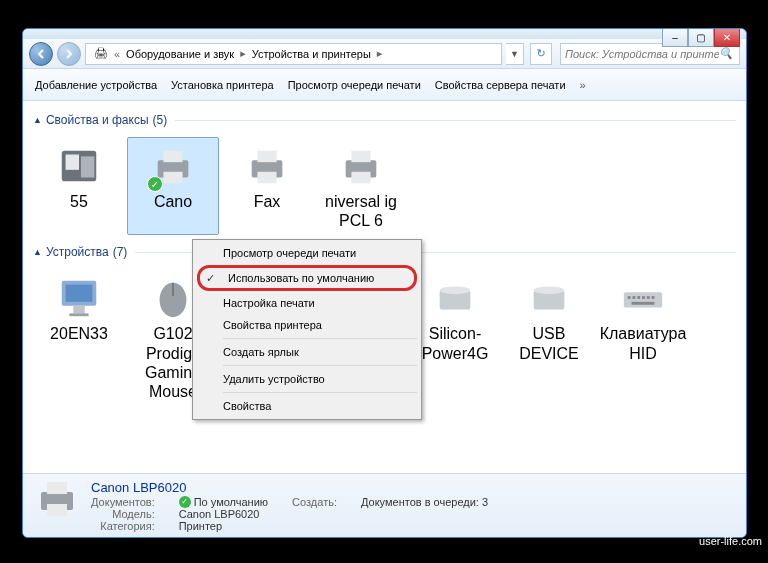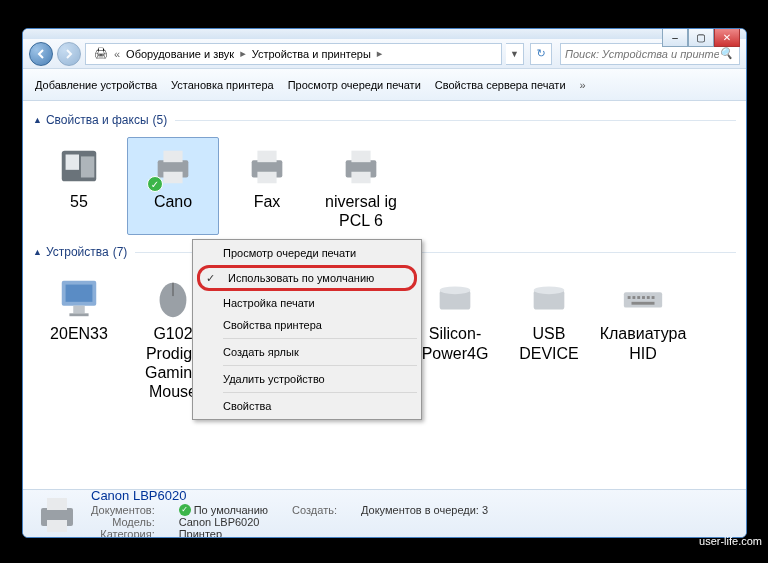--- a/index.html
+++ b/index.html
@@ -33,21 +33,21 @@
 .icon48 { width: 48px; height: 48px; display: flex; align-items: center; justify-content: center; position: relative; }
 .icon48 svg { width: 46px; height: 46px; }
 .item .lbl { font-size: 16px; margin-top: 2px; line-height: 1.2; word-wrap: break-word; }
 .badge { position: absolute; bottom: -2px; left: -2px; width: 16px; height: 16px; border-radius: 50%; background: #3cb54a; border: 1px solid #fff; display: flex; align-items: center; justify-content: center; color: #fff; font-size: 10px; }
 .warn { position: absolute; bottom: -2px; right: -2px; width: 0; height: 0; border-left: 7px solid transparent; border-right: 7px solid transparent; border-bottom: 14px solid #ffcc00; }
 .ctxmenu { position: absolute; top: 138px; left: 169px; width: 230px; background: #f0f0f0; border: 1px solid #979797; box-shadow: 2px 2px 4px rgba(0,0,0,0.3); z-index: 100; padding: 2px; }
 .ctxmenu .row { height: 22px; display: flex; align-items: center; padding-left: 28px; position: relative; cursor: pointer; font-size: 11px; }
 .ctxmenu .row.hl { border: 3px solid #d62c2c; border-radius: 12px; margin: 1px 2px; height: 26px; }
 .ctxmenu .sep { height: 1px; background: #d7d7d7; margin: 2px 2px 2px 28px; }
 .ctxmenu .chk { position: absolute; left: 6px; color: #333; }
-.details { position: absolute; bottom: 0; left: 0; right: 0; height: 48px; background: linear-gradient(#f2f7fd,#e5eef8); border-top: 1px solid #cad9e8; display: flex; padding: 0 10px; }
+.details { position: absolute; bottom: 0; left: 0; right: 0; height: 64px; background: linear-gradient(#f2f7fd,#e5eef8); border-top: 1px solid #cad9e8; display: flex; padding: 0 10px; }
 .details .dicon { width: 48px; height: 48px; margin-right: 10px; }
 .details .dinfo { display: flex; flex-direction: column; justify-content: center; gap: 1px; font-size: 11px; }
 .details .dtitle { font-size: 13px; color: #003399; }
 .details .dgrid { display: grid; grid-template-columns: auto auto auto auto; gap: 0 24px; font-size: 11px; }
 .details .k { color: #666; text-align: right; }
 .details .v { color: #333; display: flex; align-items: center; gap: 3px; }
 .gchk { width: 12px; height: 12px; border-radius: 50%; background: #3cb54a; color: #fff; display: inline-flex; align-items: center; justify-content: center; font-size: 8px; }
 .watermark { position: absolute; bottom: 16px; right: 6px; color: #fff; font-size: 11px; z-index: 200; }
 </style>
 </head>

